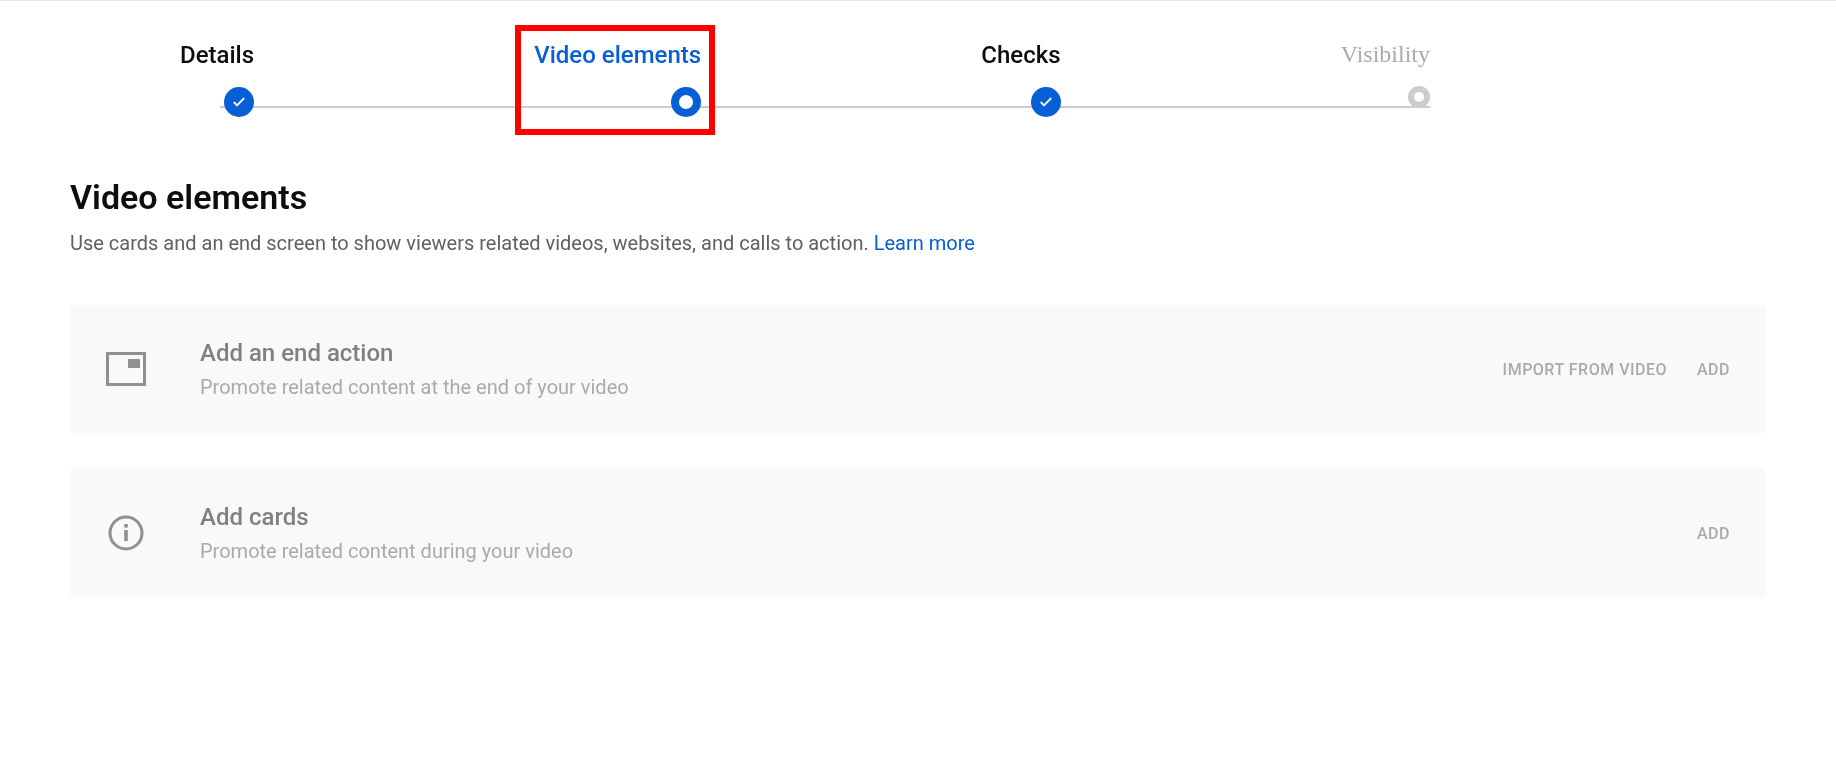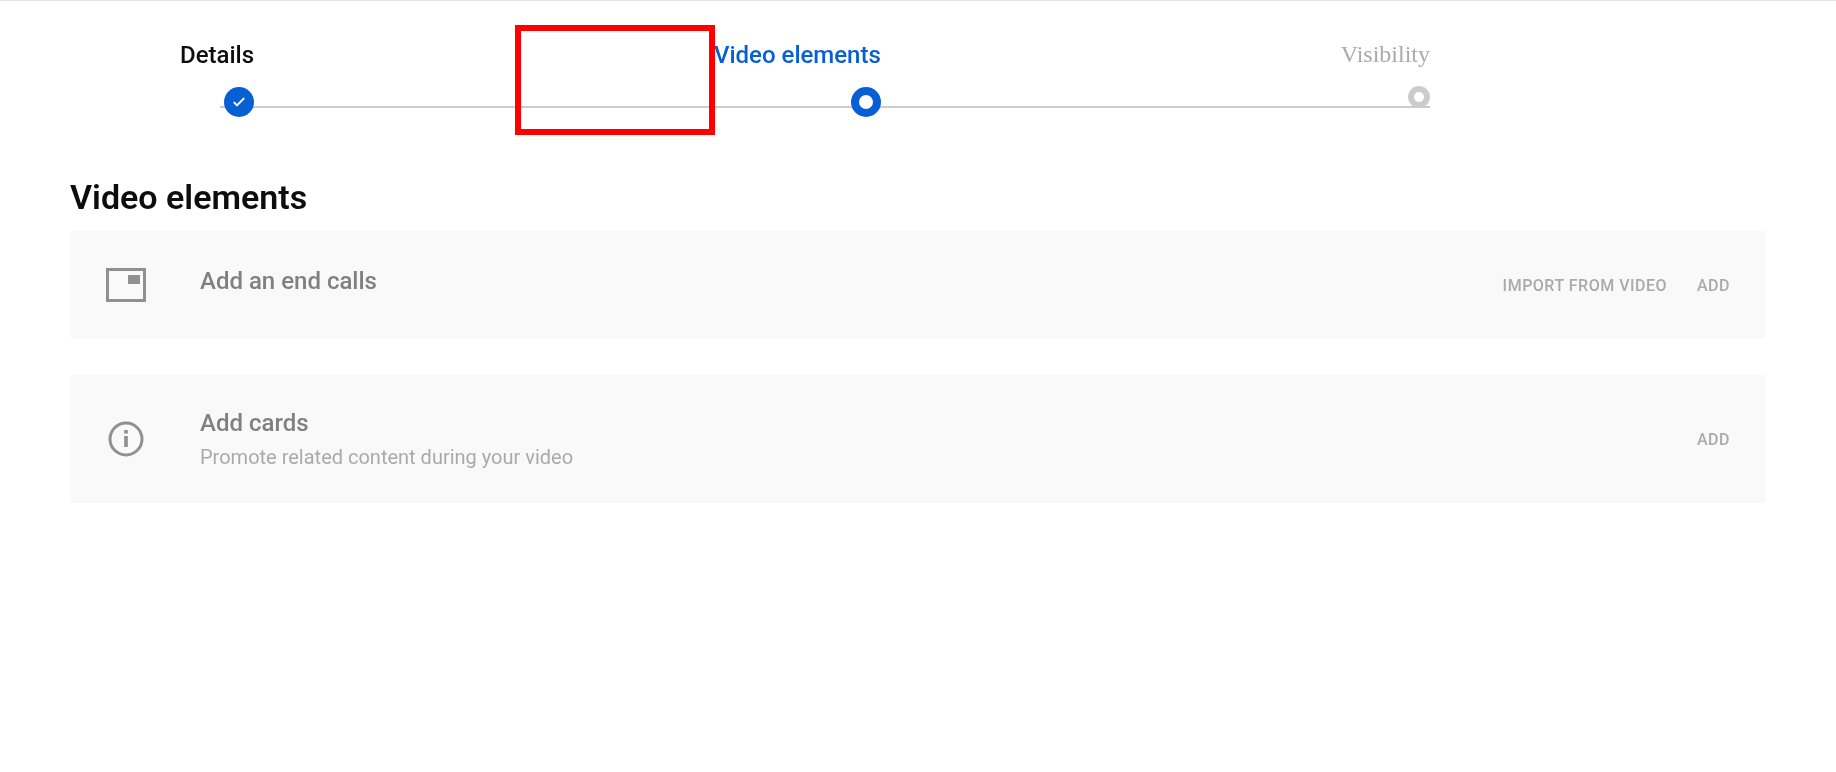--- a/index.html
+++ b/index.html
@@ -191,40 +191,52 @@
           <path d="M5 13l4 4L19 7" stroke="#fff" stroke-width="3" stroke-linecap="round" stroke-linejoin="round"></path>
         </svg>
       </div>
     </div>
 
     <div class="step">
       <div class="step-label active">Video elements</div>
       <div class="step-circle active"></div>
     </div>
 
+    <div class="step">
+      <div class="step-label">Checks</div>
+      <div class="step-circle completed">
+        <svg class="checkmark" viewBox="0 0 24 24" fill="none">
+          <path d="M5 13l4 4L19 7" stroke="#fff" stroke-width="3" stroke-linecap="round" stroke-linejoin="round"></path>
+        </svg>
+      </div>
+    </div>
 
     <div class="step">
       <div class="step-label disabled">Visibility</div>
       <div class="step-circle disabled"></div>
     </div>
   </div>
 </div>
 
 <div class="content">
   <h1 class="page-title">Video elements</h1>
+  <p class="page-subtitle">
+    <span>Use cards and an end screen to show viewers related videos, websites, and calls to action. </span><a class="learn-more">Learn more</a>
+  </p>
 
   <div class="card">
     <div class="card-icon">
       <svg width="40" height="34" viewBox="0 0 40 34" fill="none">
         <rect x="1.5" y="1.5" width="37" height="31" stroke="#909090" stroke-width="3"></rect>
         <rect x="22" y="7" width="12" height="9" fill="#909090"></rect>
       </svg>
     </div>
     <div class="card-content">
-      <div class="card-title">Add an end calls</div>
+      <div class="card-title">Add an end action</div>
+      <div class="card-subtitle">Promote related content at the end of your video</div>
     </div>
     <div class="card-actions">
       <button class="action-button">IMPORT FROM VIDEO</button>
       <button class="action-button">ADD</button>
     </div>
   </div>
 
   <div class="card">
     <div class="card-icon">
       <svg width="36" height="36" viewBox="0 0 36 36" fill="none">

